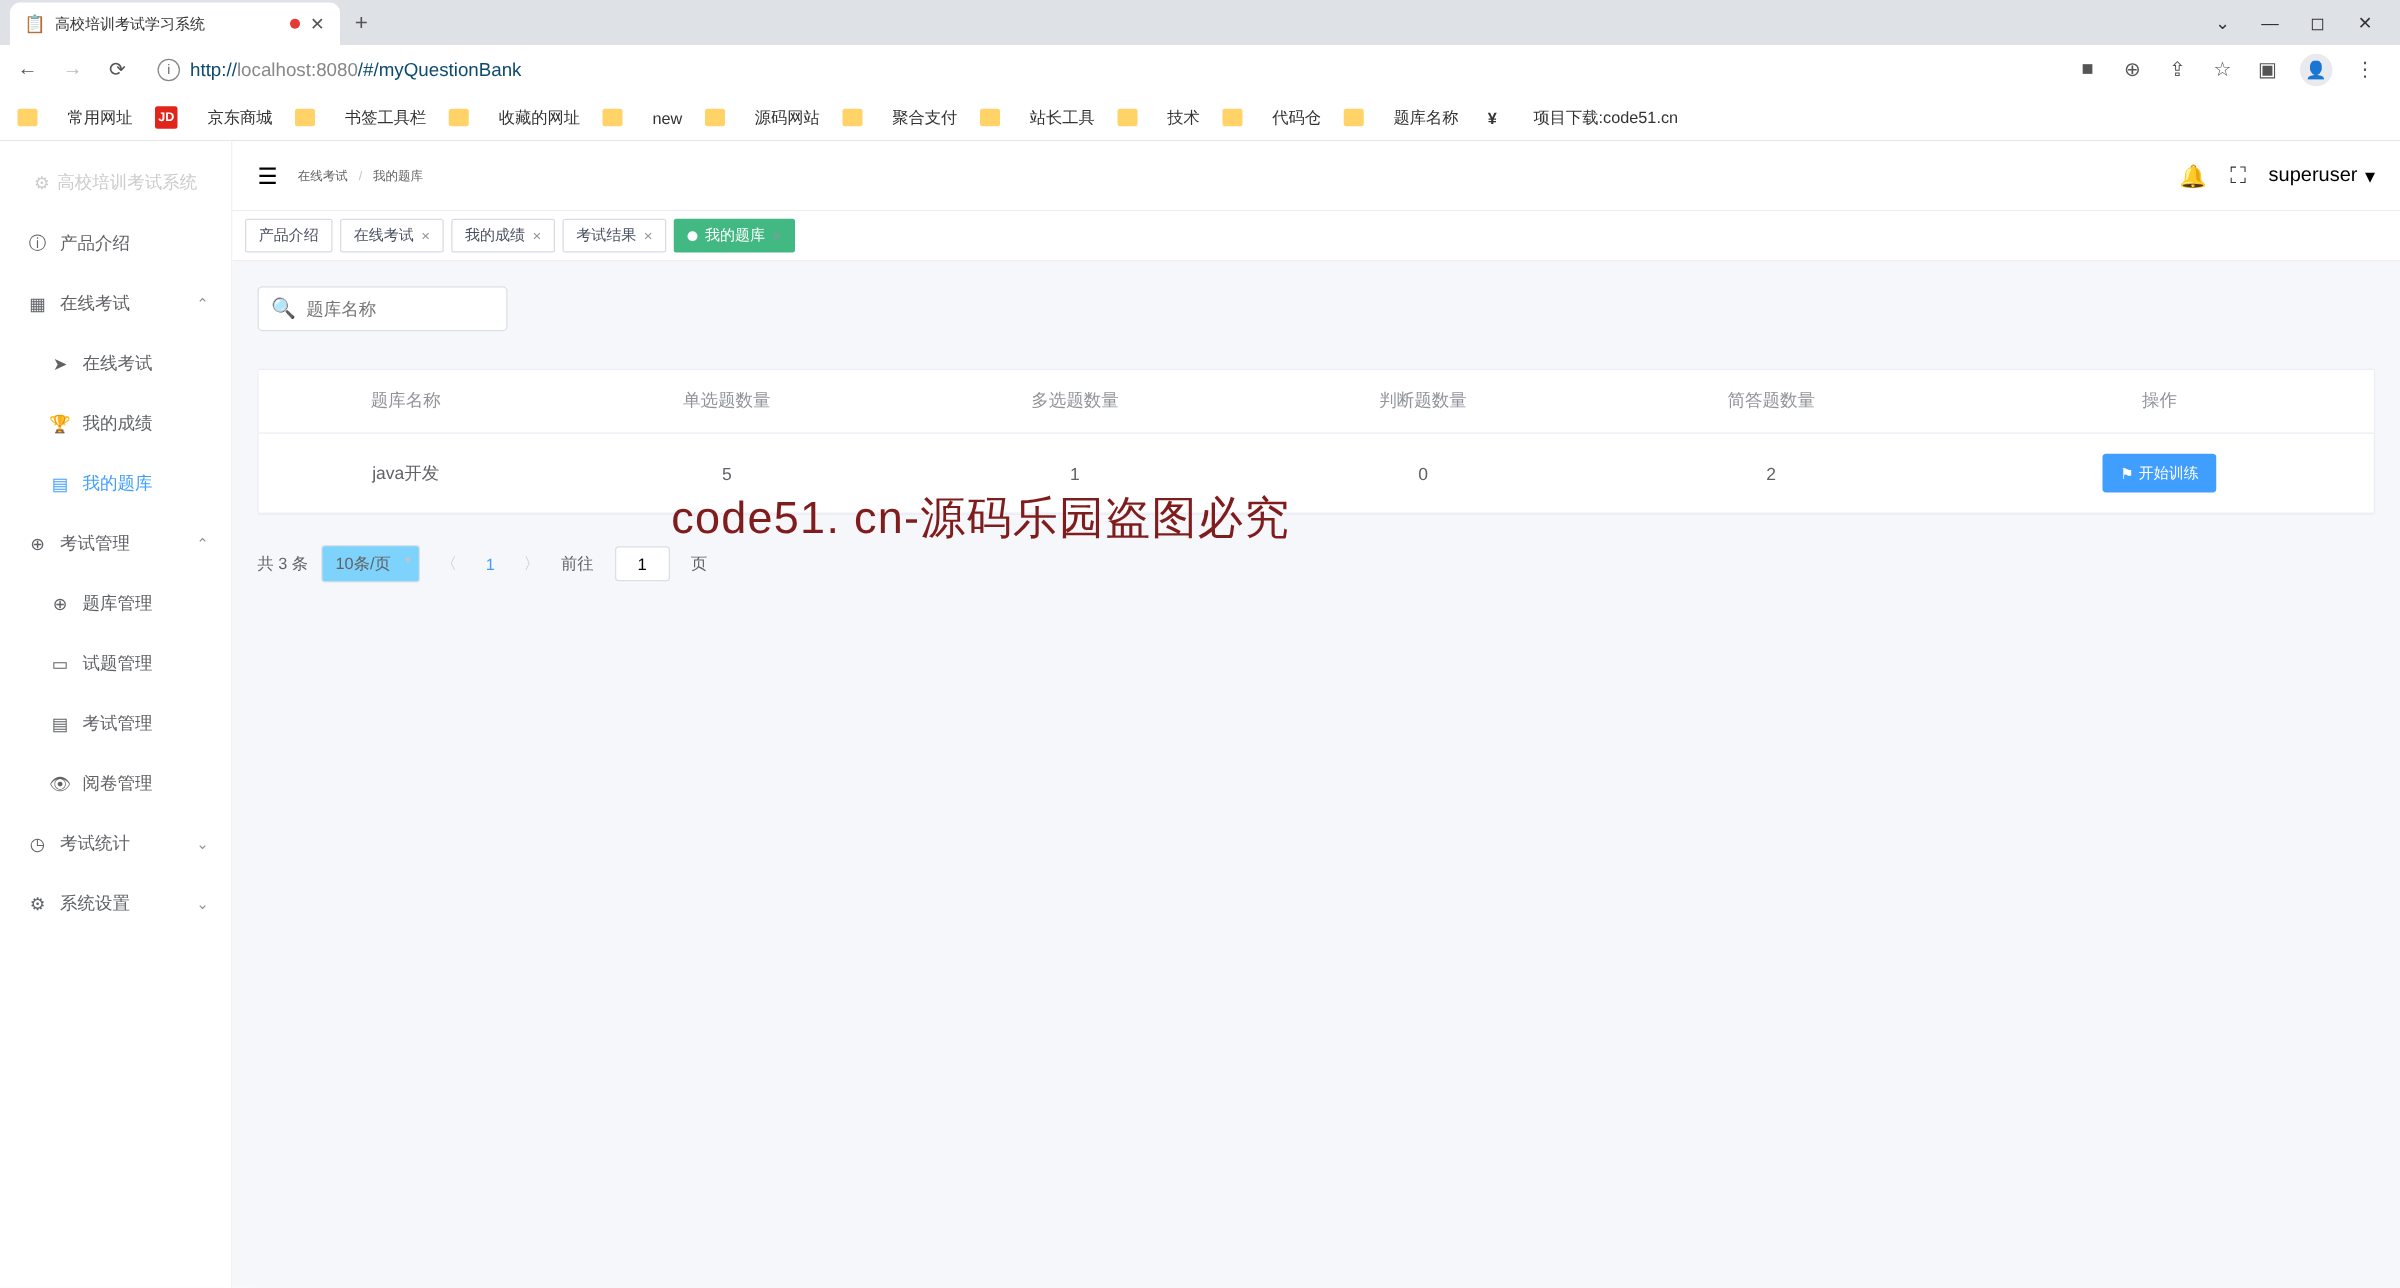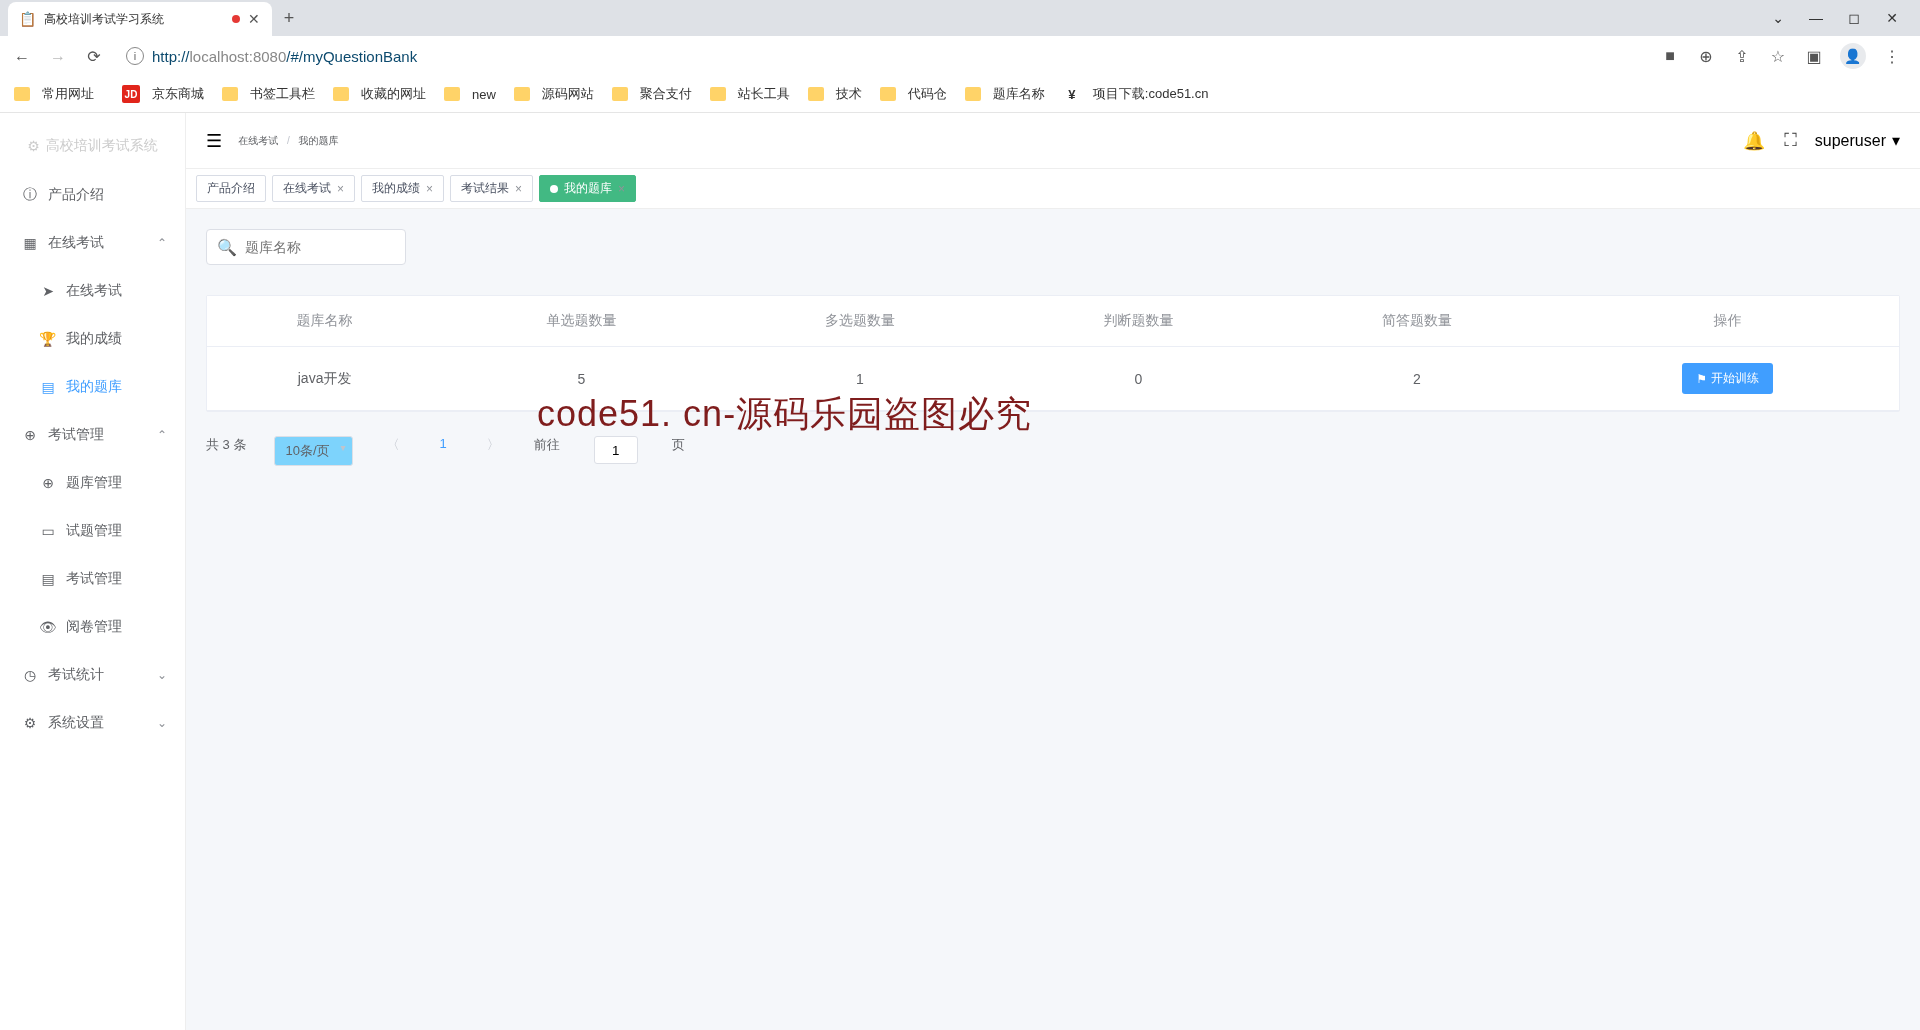--- a/index.html
+++ b/index.html
@@ -20,23 +20,23 @@
 .nav-btn { width: 24px; height: 24px; display: flex; align-items: center; justify-content: center; color: #555; font-size: 16px; cursor: pointer; }
 .url-box { flex: 1; display: flex; align-items: center; gap: 8px; font-size: 15px; color: #333; padding-left: 8px; }
 .url-prefix-icon { width: 18px; height: 18px; border: 1px solid #888; border-radius: 50%; display: inline-flex; align-items: center; justify-content: center; font-size: 11px; color: #666; }
 .url-host { color: #888; }
 .url-path { color: #0c4a6e; }
 .addr-right { display: flex; gap: 16px; align-items: center; padding-right: 8px; }
 .addr-icon { width: 20px; height: 20px; display: flex; align-items: center; justify-content: center; color: #555; cursor: pointer; }
 .avatar { width: 26px; height: 26px; background: #e8eaed; border-radius: 50%; display: flex; align-items: center; justify-content: center; font-size: 14px; color: #666; }
 
 .bookmarks-bar { display: flex; align-items: center; height: 36px; padding: 0 14px; gap: 18px; font-size: 13px; color: #333; }
-.bm-item { display: flex; align-items: center; gap: 12px; cursor: pointer; }
+.bm-item { display: flex; align-items: center; gap: 24px; cursor: pointer; }
 .bm-folder { width: 16px; height: 14px; background: #ffd368; border-radius: 2px; }
-.bm-jd { width: 18px; height: 18px; background: #e1251b; color: #fff; font-size: 10px; font-weight: bold; display: flex; align-items: center; justify-content: center; border-radius: 2px; margin-left: 10px; }
+.bm-jd { width: 18px; height: 18px; background: #e1251b; color: #fff; font-size: 10px; font-weight: bold; display: flex; align-items: center; justify-content: center; border-radius: 2px; }
 .bm-yen { width: 18px; height: 18px; display: flex; align-items: center; justify-content: center; font-weight: bold; }
 
 
 .app { display: flex; height: calc(1030px - 112px); }
 .sidebar { width: 186px; background: #fff; border-right: 1px solid #eee; padding-top: 8px; }
 .logo-area { display: flex; align-items: center; justify-content: center; gap: 6px; height: 50px; color: #ccc; font-size: 14px; }
 .gear-ico { color: #ccc; }
 .side-item { display: flex; align-items: center; gap: 10px; padding: 15px 22px; font-size: 14px; color: #606266; cursor: pointer; position: relative; }
 .side-item.sub { padding-left: 40px; }
 .side-item.active { color: #409eff; }
@@ -64,21 +64,21 @@
 .search-ico { color: #c0c4cc; }
 
 .table-wrap { margin-top: 30px; background: #fff; border: 1px solid #ebeef5; border-radius: 2px; position: relative; }
 table { width: 100%; border-collapse: collapse; }
 thead th { background: #fff; font-weight: 500; color: #909399; font-size: 14px; padding: 16px 10px; text-align: center; border-bottom: 1px solid #ebeef5; }
 tbody td { padding: 16px 10px; text-align: center; font-size: 14px; color: #606266; border-bottom: 1px solid #ebeef5; }
 .btn-start { background: #409eff; color: #fff; border: none; padding: 7px 14px; font-size: 12px; border-radius: 3px; cursor: pointer; display: inline-flex; align-items: center; gap: 4px; }
 
 .watermark { position: absolute; top: 94px; left: 330px; font-size: 36px; color: #7f1d1d; font-weight: 400; pointer-events: none; letter-spacing: 1px; }
 
-.pagination { display: flex; align-items: flex-start; gap: 28px; margin-top: 24px; font-size: 13px; color: #606266; }
+.pagination { display: flex; align-items: center; gap: 11px; margin-top: 24px; font-size: 13px; color: #606266; }
 .pg-select { border: 1px solid #dcdfe6; padding: 5px 22px 5px 10px; border-radius: 3px; background: #7dd3fc; position: relative; cursor: pointer; }
 .pg-select::after { content: "▾"; position: absolute; right: 6px; color: #c0c4cc; font-size: 10px; }
 .pg-arrow { color: #c0c4cc; cursor: pointer; padding: 0 6px; }
 .pg-num { color: #409eff; padding: 0 6px; }
 .pg-input { width: 44px; height: 28px; border: 1px solid #dcdfe6; border-radius: 3px; text-align: center; margin: 0 6px; }
 </style>
 </head>
 <body>
 
 <div class="browser-chrome">

